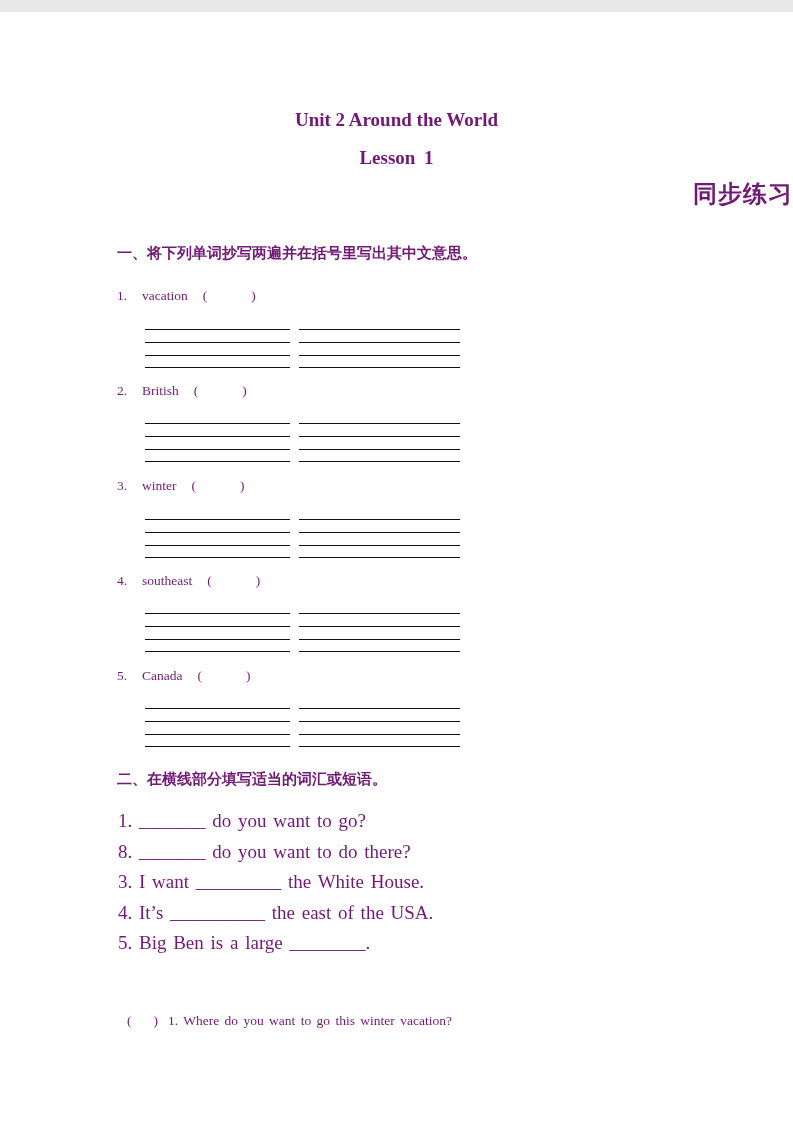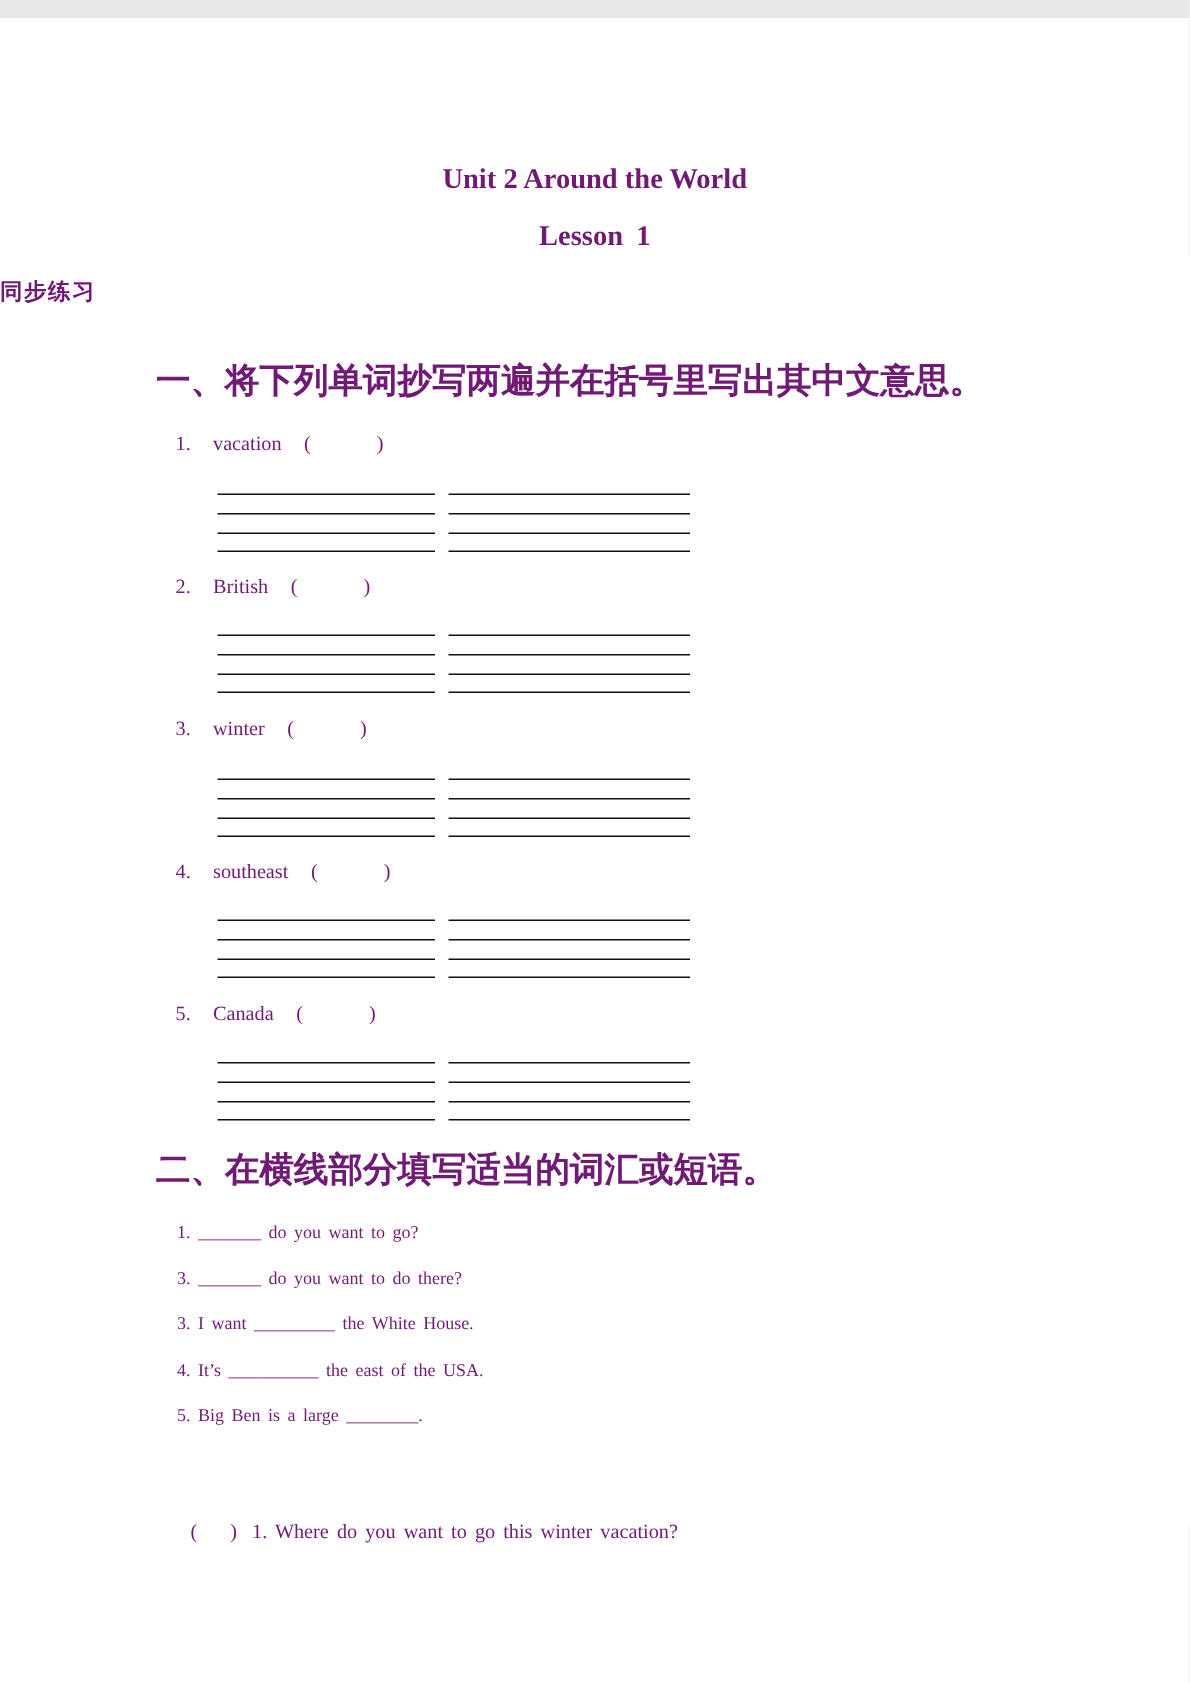--- a/index.html
+++ b/index.html
@@ -22,33 +22,33 @@
     font-size: 19px;
     line-height: 24px;
   }
   .t-main { top: 96px; }
   .t-lesson { top: 134px; word-spacing: 4px; }
   .title-cn {
     position: absolute;
     left: 0;
     top: 169px;
     width: 100%;
-    text-align: left;
+    text-align: right;
     font-family: "DejaVu Sans", sans-serif;
     font-weight: bold;
-    font-size: 15px;
+    font-size: 24px;
     line-height: 26px;
     letter-spacing: 1px;
   }
   .sec-heading {
     position: absolute;
-    left: 104px;
+    left: 117px;
     font-family: Liberation Sans, sans-serif;
     font-weight: bold;
-    font-size: 23px;
+    font-size: 15px;
     line-height: 24px;
   }
   .word-item {
     position: absolute;
     left: 117px;
     display: flex;
     align-items: baseline;
     font-family: "Liberation Serif", serif;
     font-size: 13.5px;
     line-height: 16px;
@@ -68,21 +68,21 @@
   .rule {
     height: 0;
     border-top: 1.5px solid #101010;
     margin-bottom: 11.8px;
   }
   .rule:last-child { margin-bottom: 0; }
   .fill-item {
     position: absolute;
     left: 118px;
     font-family: "Liberation Serif", serif;
-    font-size: 12px;
+    font-size: 19px;
     line-height: 16px;
     word-spacing: 2px;
   }
   .choice-item {
     position: absolute;
     left: 127px;
     top: 1001px;
     display: flex;
     align-items: baseline;
     font-family: "Liberation Serif", serif;
@@ -209,21 +209,21 @@
     <div class="lines-col col-right">
       <div class="rule"></div>
       <div class="rule"></div>
       <div class="rule"></div>
       <div class="rule"></div>
     </div>
   </div>
 
   <div class="sec-heading" style="top:755px">二、在横线部分填写适当的词汇或短语。</div>
   <div class="fill-item" style="top:801px">1. _______ do you want to go?</div>
-  <div class="fill-item" style="top:832px">3. _______ do you want to do there?</div>
+  <div class="fill-item" style="top:832px">8. _______ do you want to do there?</div>
   <div class="fill-item" style="top:862px">3. I want _________ the White House.</div>
   <div class="fill-item" style="top:893px">4. It’s __________ the east of the USA.</div>
   <div class="fill-item" style="top:923px">5. Big Ben is a large ________.</div>
 
   <div class="choice-item">
     <span>(</span>
     <span class="choice-gap"></span>
     <span>)</span>
     <span class="choice-text">1. Where do you want to go this winter vacation?</span>
   </div>

